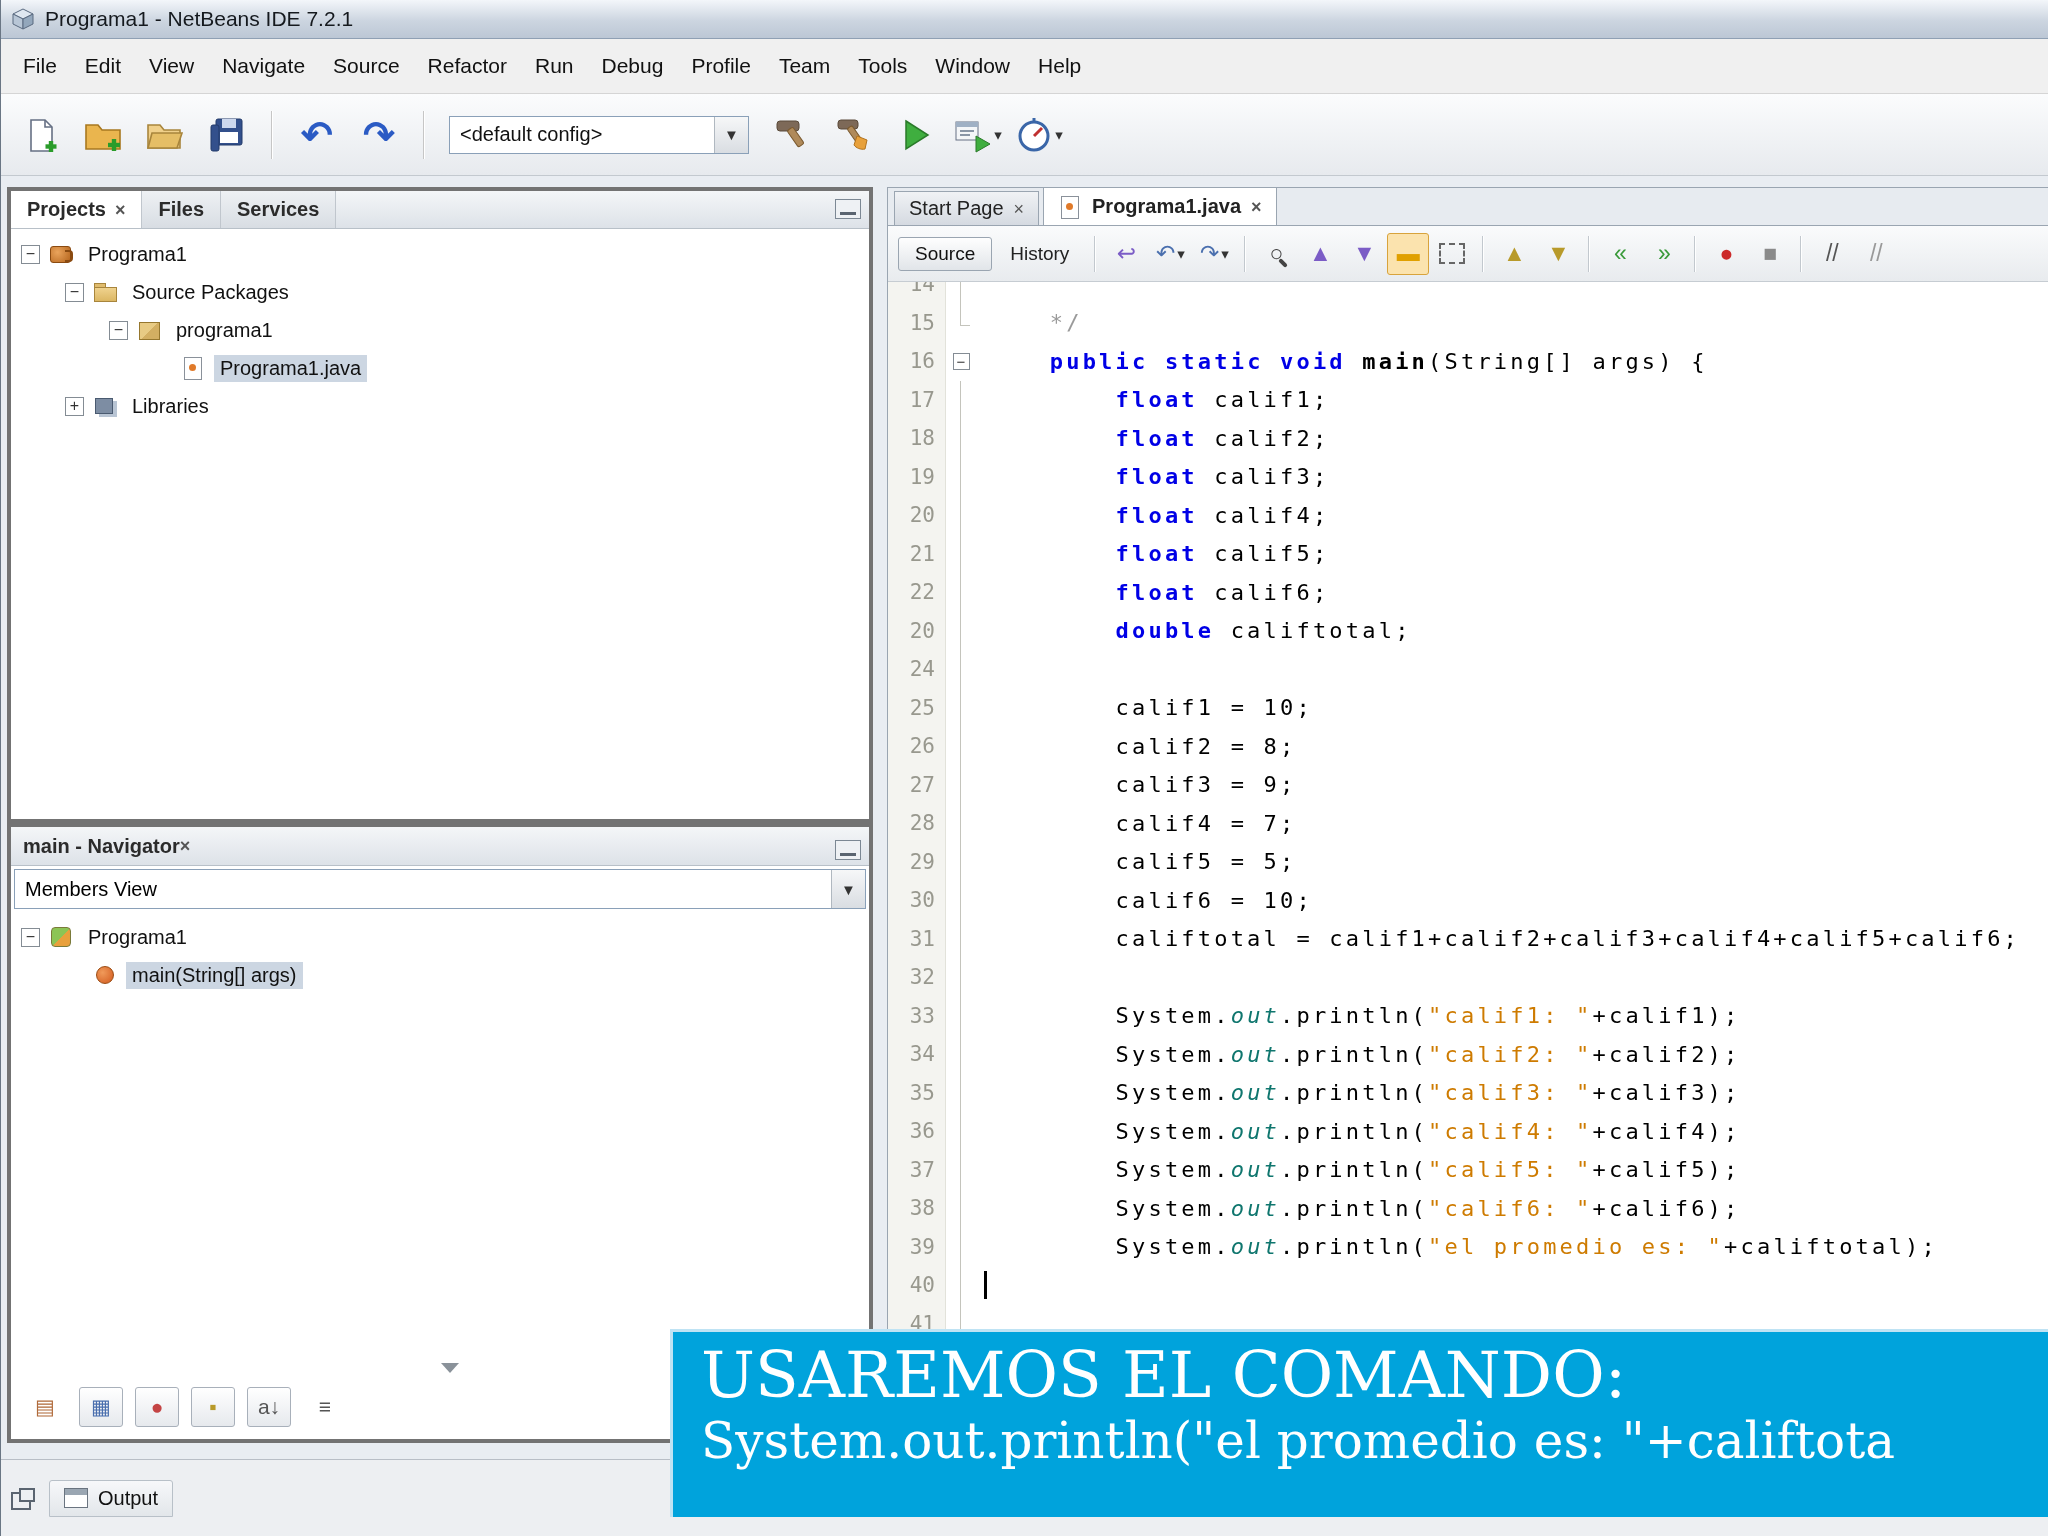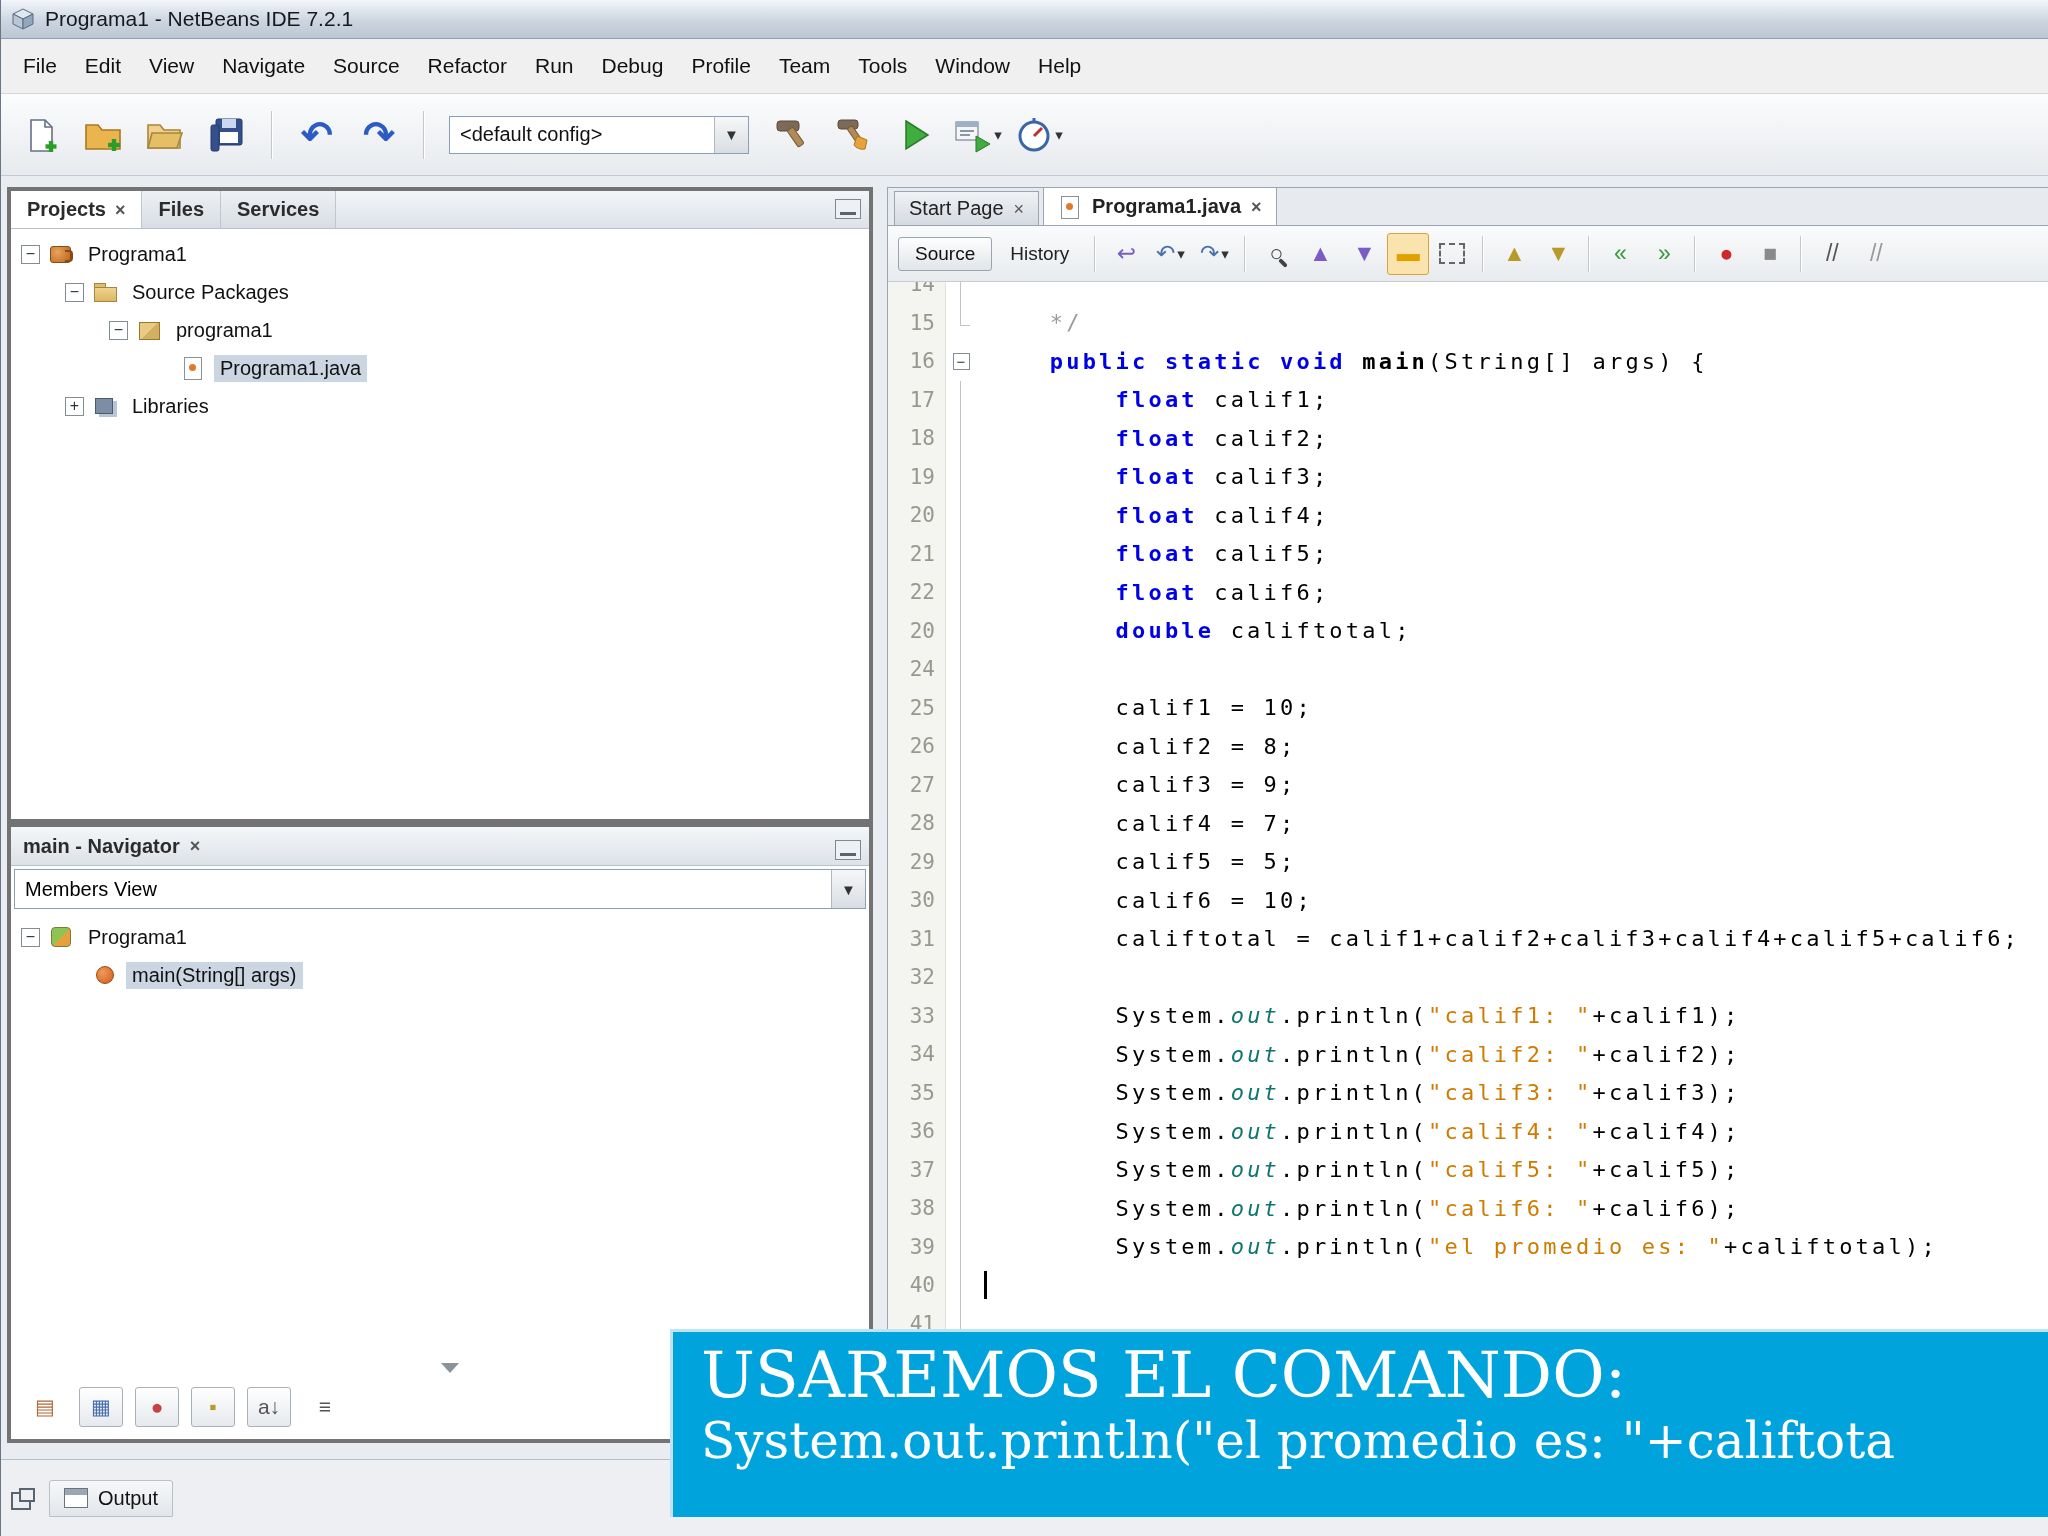--- a/index.html
+++ b/index.html
@@ -49,21 +49,21 @@
   .source-packages-icon::before{content:"";position:absolute;left:1px;top:3px;width:10px;height:5px;background:#e0bc6e;border:1px solid #a8853c;border-bottom:none;}
   .source-packages-icon::after{content:"";position:absolute;left:1px;top:7px;width:21px;height:13px;background:linear-gradient(#efd28e,#dcb763);border:1px solid #a8853c;}
   .package-icon::before{content:"";position:absolute;left:2px;top:4px;width:19px;height:16px;background:linear-gradient(135deg,#e8cb84 49%,#d3af62 51%);border:1px solid #96772e;}
   .java-file-icon::before{content:"";position:absolute;left:3px;top:1px;width:16px;height:21px;background:#fff;border:1px solid #8a919a;}
   .java-file-icon::after{content:"";position:absolute;left:8px;top:8px;width:7px;height:7px;border-radius:50%;background:#e07a2a;}
   .libraries-icon::before{content:"";position:absolute;left:2px;top:4px;width:16px;height:14px;background:#7d8da3;border:1px solid #4a5a70;box-shadow:4px 3px 0 #b9c5d4;}
   .class-icon::before{content:"";position:absolute;left:2px;top:2px;width:18px;height:18px;border-radius:4px;background:linear-gradient(135deg,#8cc455 50%,#e8a03c 50%);border:1px solid #7a7a3a;}
   .method-icon::before{content:"";position:absolute;left:3px;top:3px;width:16px;height:16px;border-radius:50%;background:radial-gradient(circle at 35% 35%,#f09a5a,#d25a1e);border:1px solid #9a4a10;}
 
   
-  .nav-header{height:39px;background:linear-gradient(#f4f6f8,#dde2e8);border-bottom:1px solid #b8c0c8;display:flex;align-items:center;font-size:20px;font-weight:bold;color:#2b2b2b;padding-left:12px;gap:10px;}
+  .nav-header{height:39px;background:linear-gradient(#f4f6f8,#dde2e8);border-bottom:1px solid #b8c0c8;display:flex;align-items:center;font-size:20px;font-weight:bold;color:#2b2b2b;padding-left:12px;}
   .nav-combo{margin:3px;height:40px;border:1px solid #8aa0b8;background:#fff;display:flex;align-items:center;font-size:20px;padding-left:10px;}
   .nav-bottom{position:absolute;left:12px;bottom:12px;display:flex;gap:12px;align-items:center;}
   .nbtn{min-width:44px;height:40px;display:flex;align-items:center;justify-content:center;font-size:21px;border-radius:3px;}
   .nbtn.framed{border:1px solid #a8b0ba;background:linear-gradient(#ffffff,#e6e9ed);}
   .grip{position:absolute;left:430px;bottom:66px;width:0;height:0;border-left:9px solid transparent;border-right:9px solid transparent;border-top:10px solid #8a929a;}
 
   
   .editor{position:absolute;left:886px;top:187px;width:1162px;height:1272px;background:#fff;border:1px solid #9aa5b1;border-right:none;}
   .ed-tabs{height:38px;background:#e7ebf0;border-bottom:1px solid #9aa5b1;display:flex;align-items:flex-end;padding-left:2px;overflow:hidden;}
   .etab{height:34px;padding:0 14px;display:flex;align-items:center;gap:10px;font-size:20px;color:#222;background:linear-gradient(#f0f2f5,#d5dae1);border:1px solid #9aa5b1;border-bottom:none;margin-left:4px;white-space:nowrap;}

